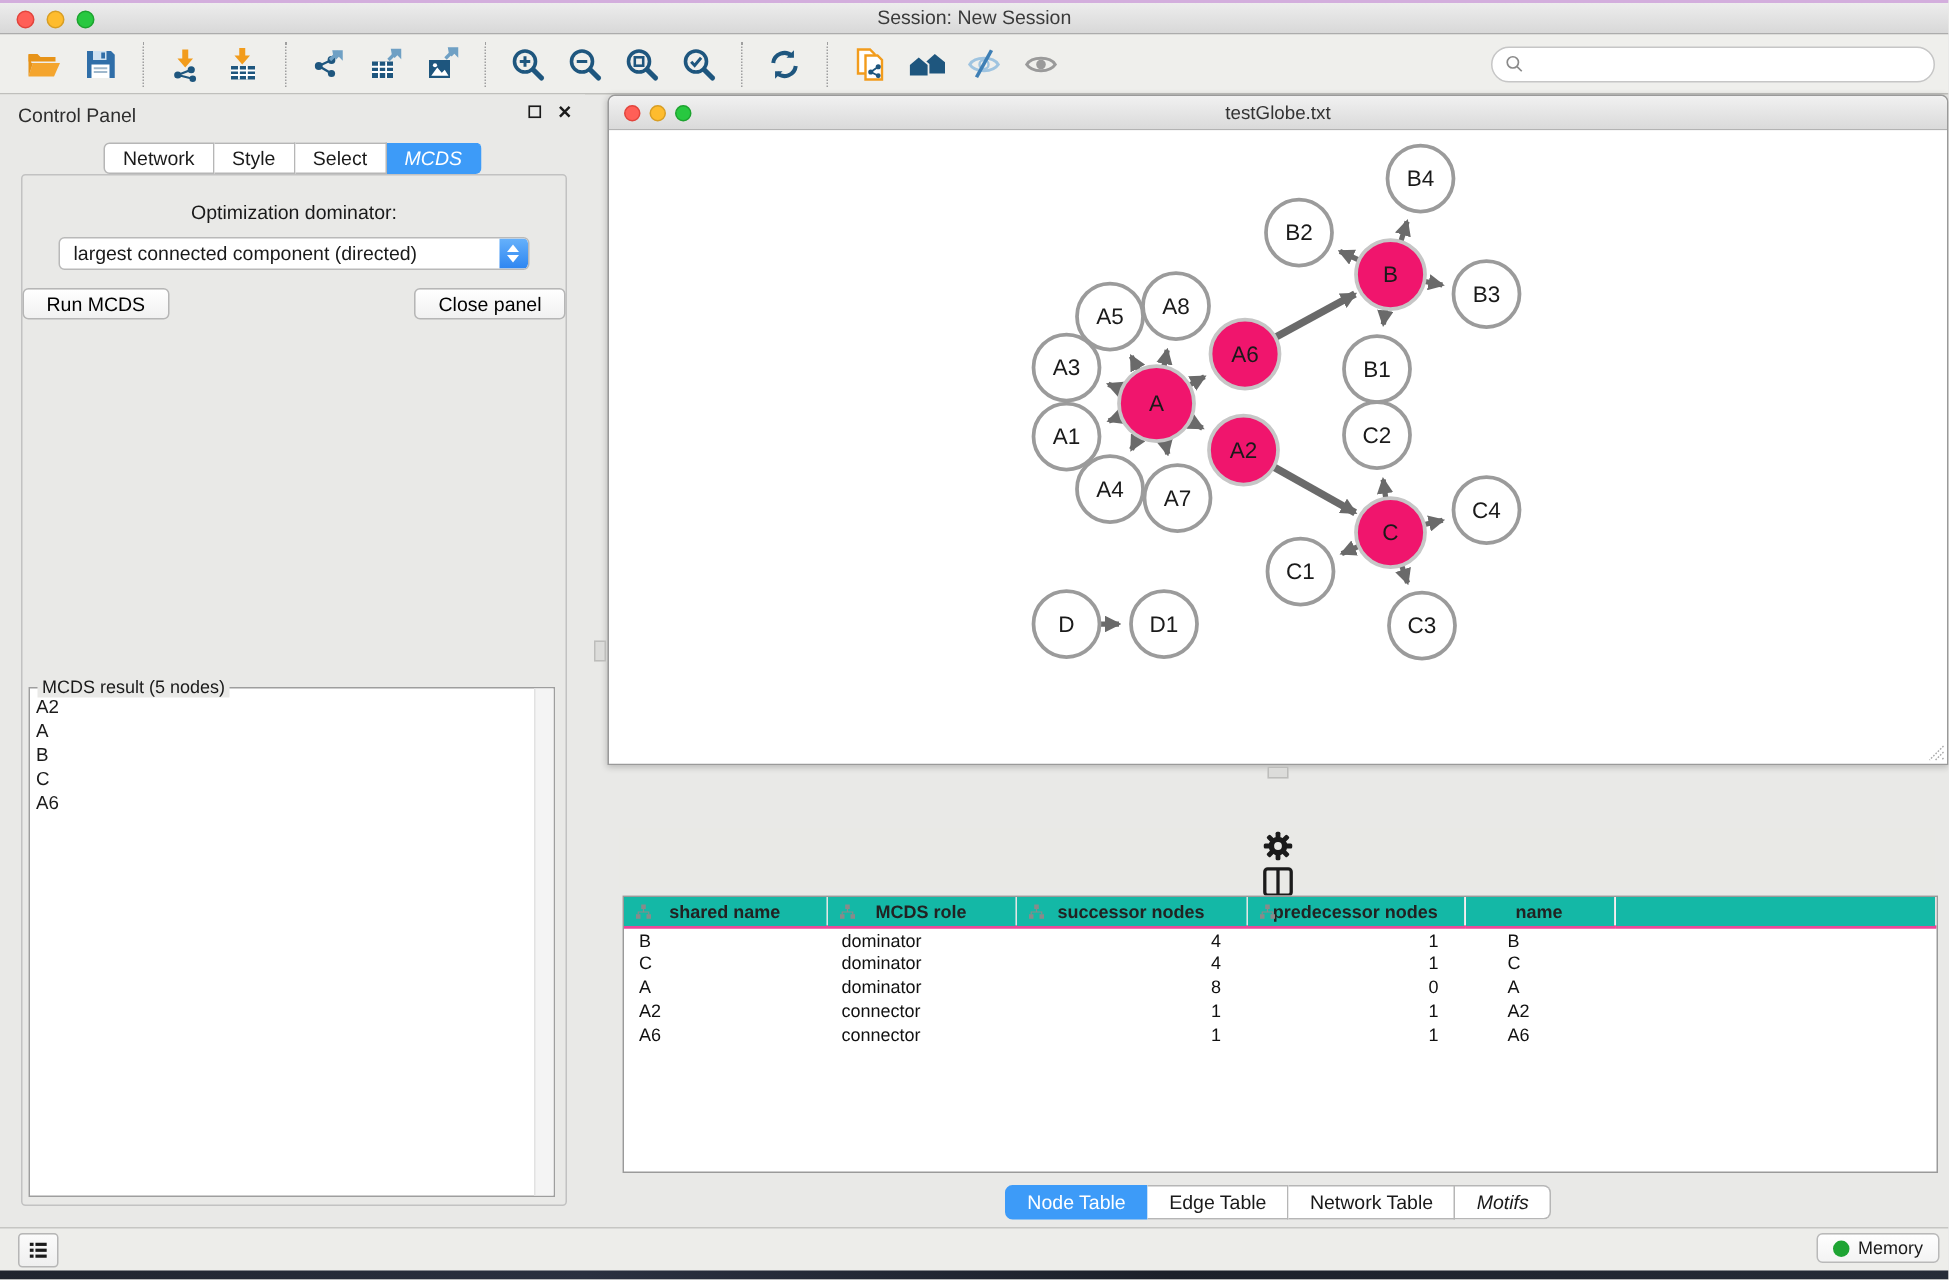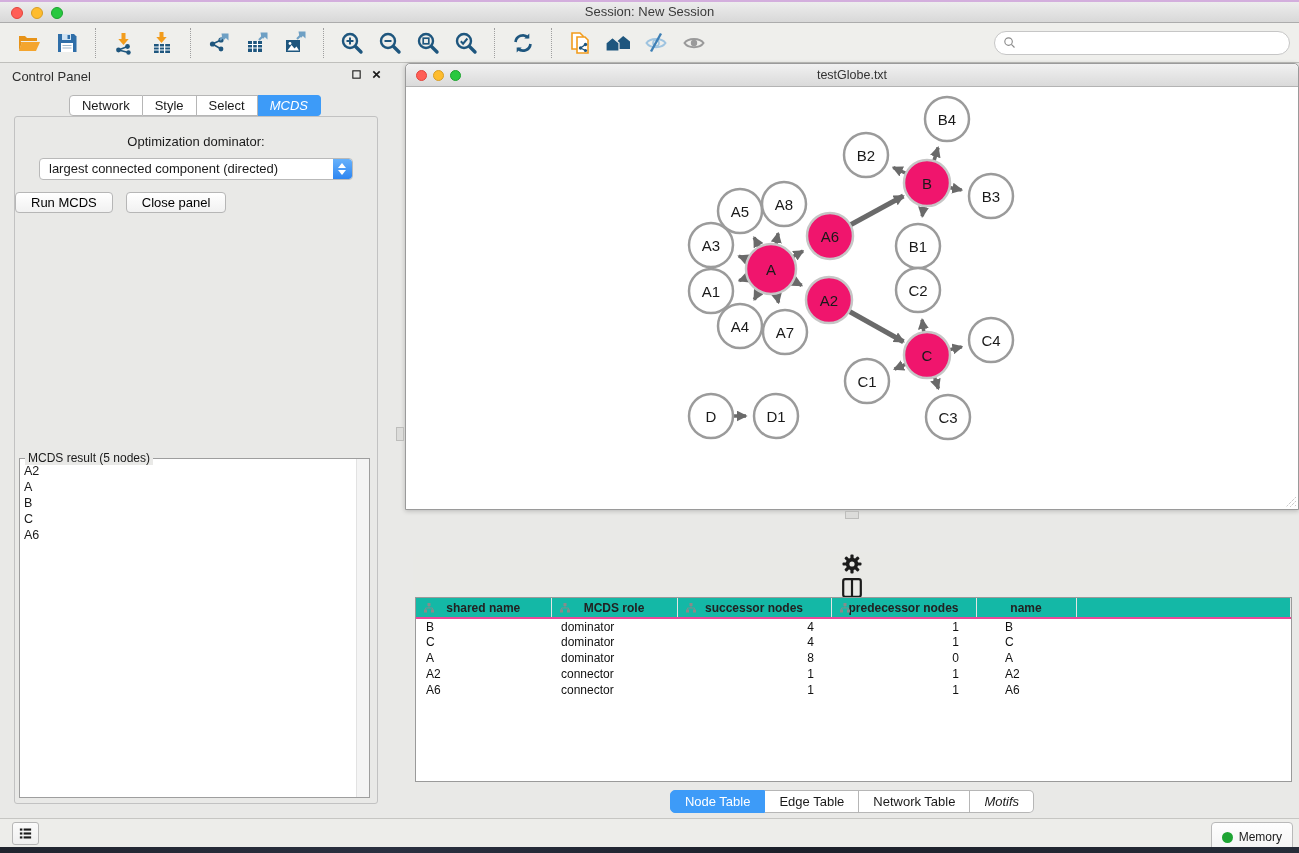--- a/index.html
+++ b/index.html
@@ -43,21 +43,21 @@
   .seg.active { background:#3D9BF8; border-color:#3D9BF8; color:#fff; }
   .cp-box { position:absolute; left:14px; right:12px; top:53px; bottom:14px;
             border:1px solid #C2C2C2; border-radius:3px; }
   .opt-label { margin-top:17px; text-align:center; font-size:13px; }
   .selectbox { margin:9px auto 0; width:314px; height:22px; background:#fff; border:1px solid #B9B9B9;
                border-radius:4px; display:flex; overflow:hidden; }
   .select-text { flex:1; font-size:13px; line-height:20px; padding-left:9px; white-space:nowrap; }
   .select-step { width:19px; background:linear-gradient(#66B1FB,#2E86F1); position:relative; border-radius:0 3px 3px 0; }
   .select-step:before { content:""; position:absolute; left:5px; top:4px; border:4.5px solid transparent; border-bottom:5px solid #fff; border-top:none; }
   .select-step:after  { content:""; position:absolute; left:5px; bottom:4px; border:4.5px solid transparent; border-top:5px solid #fff; border-bottom:none; }
-  .btn-row { display:flex; justify-content:flex-start; gap:13px; margin-top:12px; }
+  .btn-row { display:flex; justify-content:space-between; gap:13px; margin-top:12px; }
   .pushbtn { height:21px; line-height:19px; padding:0 15px; background:linear-gradient(#FFFFFF,#F1F1F1);
              border:1px solid #B6B6B6; border-radius:4px; font-size:13px; cursor:default; }
   .mcds-fieldset { position:absolute; left:4px; right:7px; top:341px; bottom:5px;
                    border:1px solid #9E9E9E; background:#fff; }
   .mcds-legend { position:absolute; top:-8px; left:5px; background:#E9E9E7; padding:0 3px; font-size:12px; color:#1A1A1A; }
   .mcds-scroll { position:absolute; right:0; top:0; bottom:0; width:13px; background:#F4F4F4; border-left:1px solid #E2E2E2; }
   .mcds-list { position:absolute; left:0; top:4px; right:14px; bottom:0; overflow:hidden; }
   .mcds-item { font-size:12.5px; line-height:16px; padding-left:4px; }
 
   
@@ -94,21 +94,21 @@
   .tp-tabs { position:absolute; left:0; right:0; bottom:5px; display:flex; justify-content:center; }
   .tp-tabs .seg { height:23px; line-height:21px; font-size:13px; padding:0 14px; }
   .tp-tabs .seg:first-child { border-radius:5px 0 0 5px; }
   .tp-tabs .seg:last-child { border-radius:0 5px 5px 0; }
 
   
   .statusbar { position:absolute; left:0; right:0; bottom:6px; height:29px; background:#EDEDEA; border-top:1px solid #C6C6C3; }
   .list-btn { position:absolute; left:12px; top:3px; width:27px; height:23px; background:linear-gradient(#FBFBFB,#EFEFEF);
               border:1px solid #B6B6B6; border-radius:3px; display:flex; align-items:center; justify-content:center; }
   .list-btn svg { width:15px; height:15px; }
-  .memory-btn { position:absolute; right:6px; top:3px; height:30px; padding:0 10px; display:flex; align-items:center; gap:6px;
+  .memory-btn { position:absolute; right:6px; top:3px; height:20px; padding:0 10px; display:flex; align-items:center; gap:6px;
                 background:linear-gradient(#FEFEFE,#F3F3F3); border:1px solid #B9B9B9; border-radius:4px; font-size:12px; }
   .memory-dot { width:11px; height:11px; border-radius:50%; background:#1EA433; }
   .desk-bottom { position:absolute; left:0; right:0; bottom:0; height:6px;
                  background:linear-gradient(90deg,#20242E,#2A3040 30%,#1C202A 60%,#262C38); }
 </style>
 </head>
 <body>
 
 <svg width="0" height="0" style="position:absolute">
   <defs>

